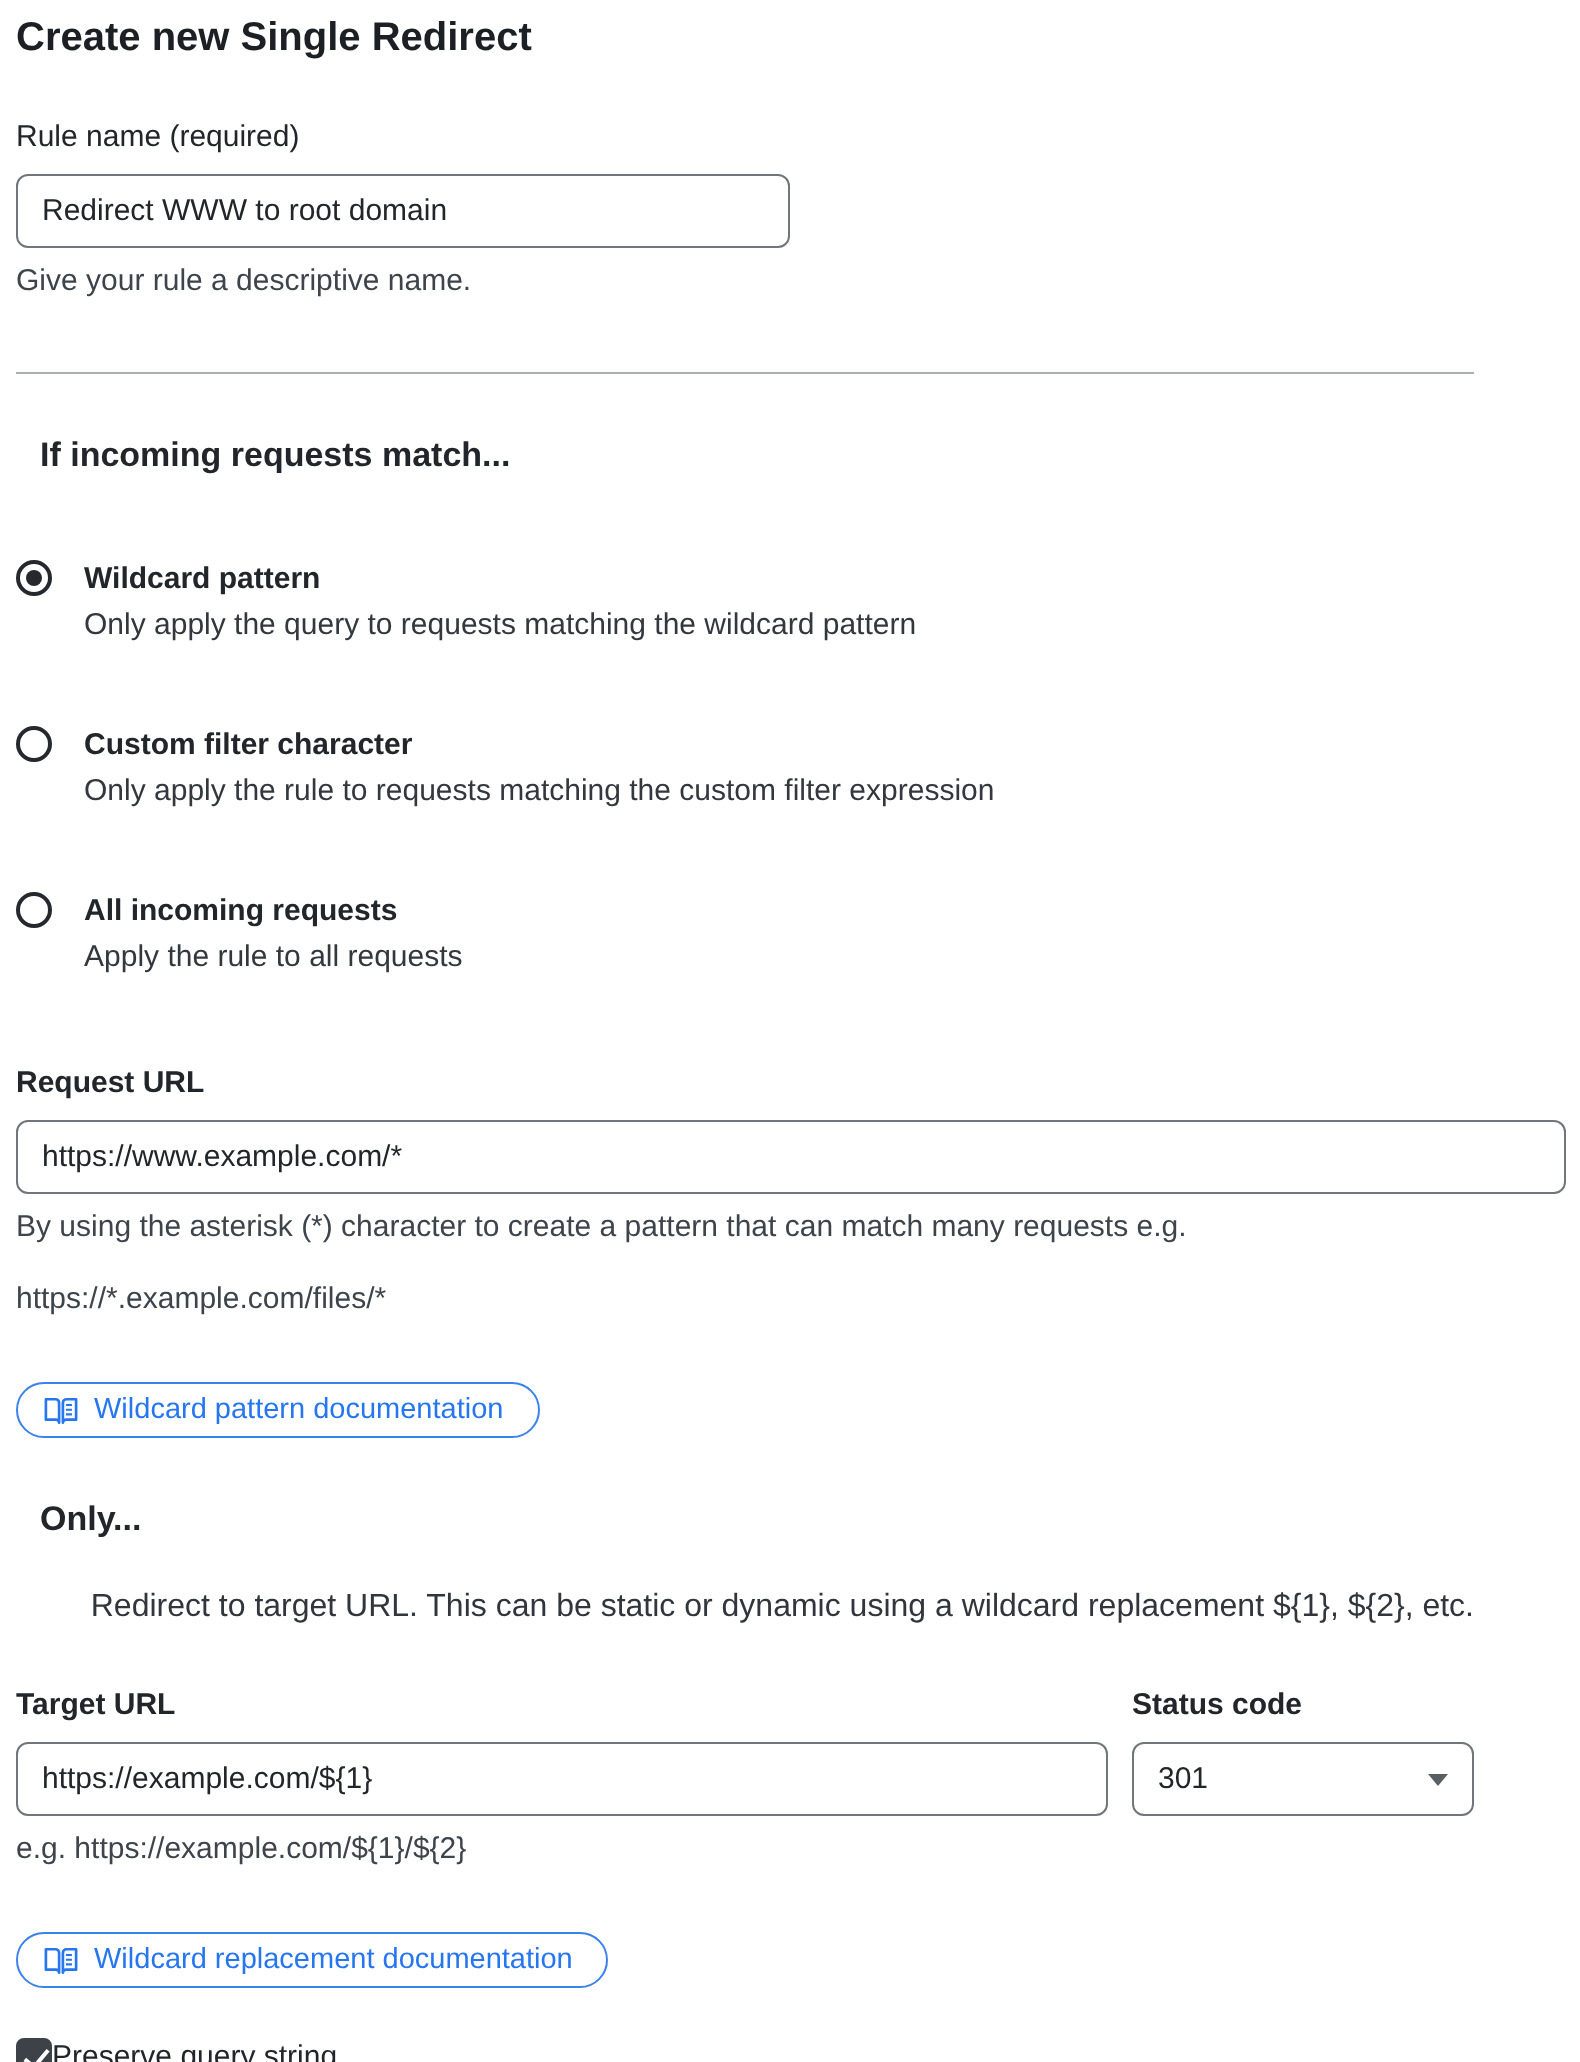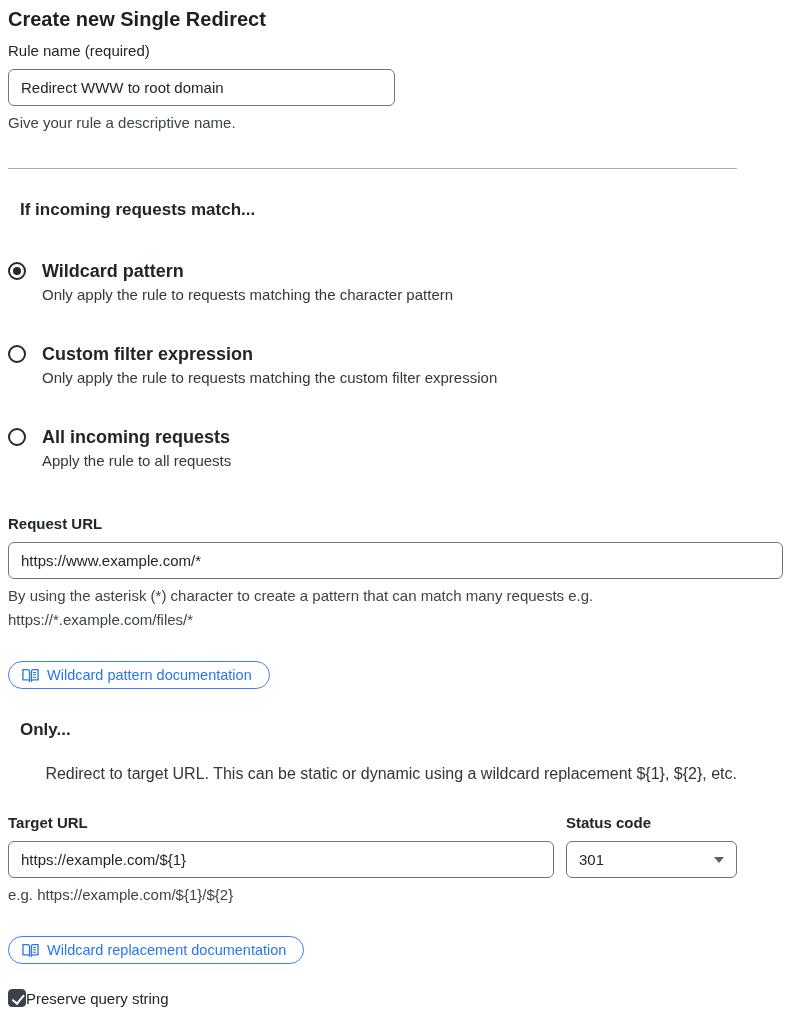--- a/index.html
+++ b/index.html
@@ -13,21 +13,21 @@
   html,body{margin:0;padding:0;background:#fff;}
   body{
     font-family:"Liberation Sans","DejaVu Sans",sans-serif;
     color:var(--text);
     width:790px;
   }
   .page{width:760px;min-height:1031px;padding:6px 23px 8px 8px;}
 
   h1.page-title{margin:0;font-size:20px;line-height:27px;font-weight:700;color:#1c2025;}
 
-  .field-label{margin-top:7px;font-size:15px;line-height:22px;color:#22262b;}
+  .field-label{margin-top:25px;font-size:15px;line-height:22px;color:#22262b;}
   .field-label.semibold{font-weight:700;}
 
   .text-input{
     display:block;margin-top:7px;height:37px;border:1px solid var(--border-gray);
     border-radius:6px;padding:0 12px;font-size:15px;color:#22262b;
     font-family:"Liberation Sans","DejaVu Sans",sans-serif;background:#fff;outline:none;
   }
   .rule-name-input{width:387px;}
   .full-input{width:775px;}
 
@@ -40,21 +40,21 @@
   .options{margin-top:38px;}
   .option{display:flex;gap:16px;align-items:flex-start;}
   .option + .option{margin-top:36px;}
   .radio{
     appearance:none;-webkit-appearance:none;margin:2px 0 0;width:18px;height:18px;flex:0 0 18px;
     border:2px solid #25292e;border-radius:50%;background:#fff;position:relative;cursor:pointer;
   }
   .radio:checked::after{
     content:"";position:absolute;left:3px;top:3px;width:8px;height:8px;border-radius:50%;background:#25292e;
   }
-  .option-label{font-size:18px;line-height:23px;font-weight:700;color:#22262b;cursor:pointer;}
+  .option-label{font-size:15px;line-height:23px;font-weight:700;color:#22262b;cursor:pointer;}
   .option-desc{font-size:15px;line-height:24px;color:#33383e;}
 
   .request-block{margin-top:40px;}
   .doc-pill{
     margin-top:29px;display:inline-flex;align-items:center;gap:8px;height:28px;
     padding:0 17px 0 13px;border:1px solid #3b82ec;border-radius:14px;background:#fff;
     color:var(--doc-blue);font-size:14.5px;font-weight:400;cursor:pointer;
     font-family:"Liberation Sans","DejaVu Sans",sans-serif;
   }
   .doc-pill svg{display:block;}
@@ -97,44 +97,44 @@
 
   <div class="divider"></div>
 
   <h2 class="section-heading">If incoming requests match...</h2>
 
   <div class="options">
     <div class="option">
       <input type="radio" name="match" class="radio" checked="" style="">
       <div>
         <div class="option-label">Wildcard pattern</div>
-        <div class="option-desc">Only apply the rule to requests matching the character pattern</div>
+        <div class="option-desc">Only apply the query to requests matching the wildcard pattern</div>
       </div>
     </div>
     <div class="option">
       <input type="radio" name="match" class="radio" style="">
       <div>
-        <div class="option-label">Custom filter expression</div>
+        <div class="option-label">Custom filter character</div>
         <div class="option-desc">Only apply the rule to requests matching the custom filter expression</div>
       </div>
     </div>
     <div class="option">
       <input type="radio" name="match" class="radio" style="">
       <div>
         <div class="option-label">All incoming requests</div>
         <div class="option-desc">Apply the rule to all requests</div>
       </div>
     </div>
   </div>
 
   <div class="request-block">
     <div class="field-label semibold" style="margin-top:0;">Request URL</div>
     <input class="text-input full-input" type="text" value="https://www.example.com/*" style="">
     <div class="help">By using the asterisk (*) character to create a pattern that can match many requests e.g.</div>
-    <div class="help" style="margin-top:0;">https://*.example.com/files/*</div>
+    <div class="help" style="margin-top:12px;">https://*.example.com/files/*</div>
 
     <button class="doc-pill">
       <span>
         <svg width="17" height="15" viewBox="0 0 18 15" fill="none" stroke="currentColor" stroke-width="1.4" stroke-linejoin="round">
           <path d="M1 1.3h5.1c1 0 1.9.8 1.9 1.9v10.5c0-.9-.8-1.6-1.7-1.6H1z"></path>
           <path d="M17 1.3h-5.1c-1 0-1.9.8-1.9 1.9v10.5c0-.9.8-1.6 1.7-1.6H17z"></path>
           <path d="M11.6 4.3h3.2M11.6 6.8h3.2M11.6 9.3h3.2" stroke-width="1.1"></path>
         </svg>
       </span>
       <span>Wildcard pattern documentation</span>

